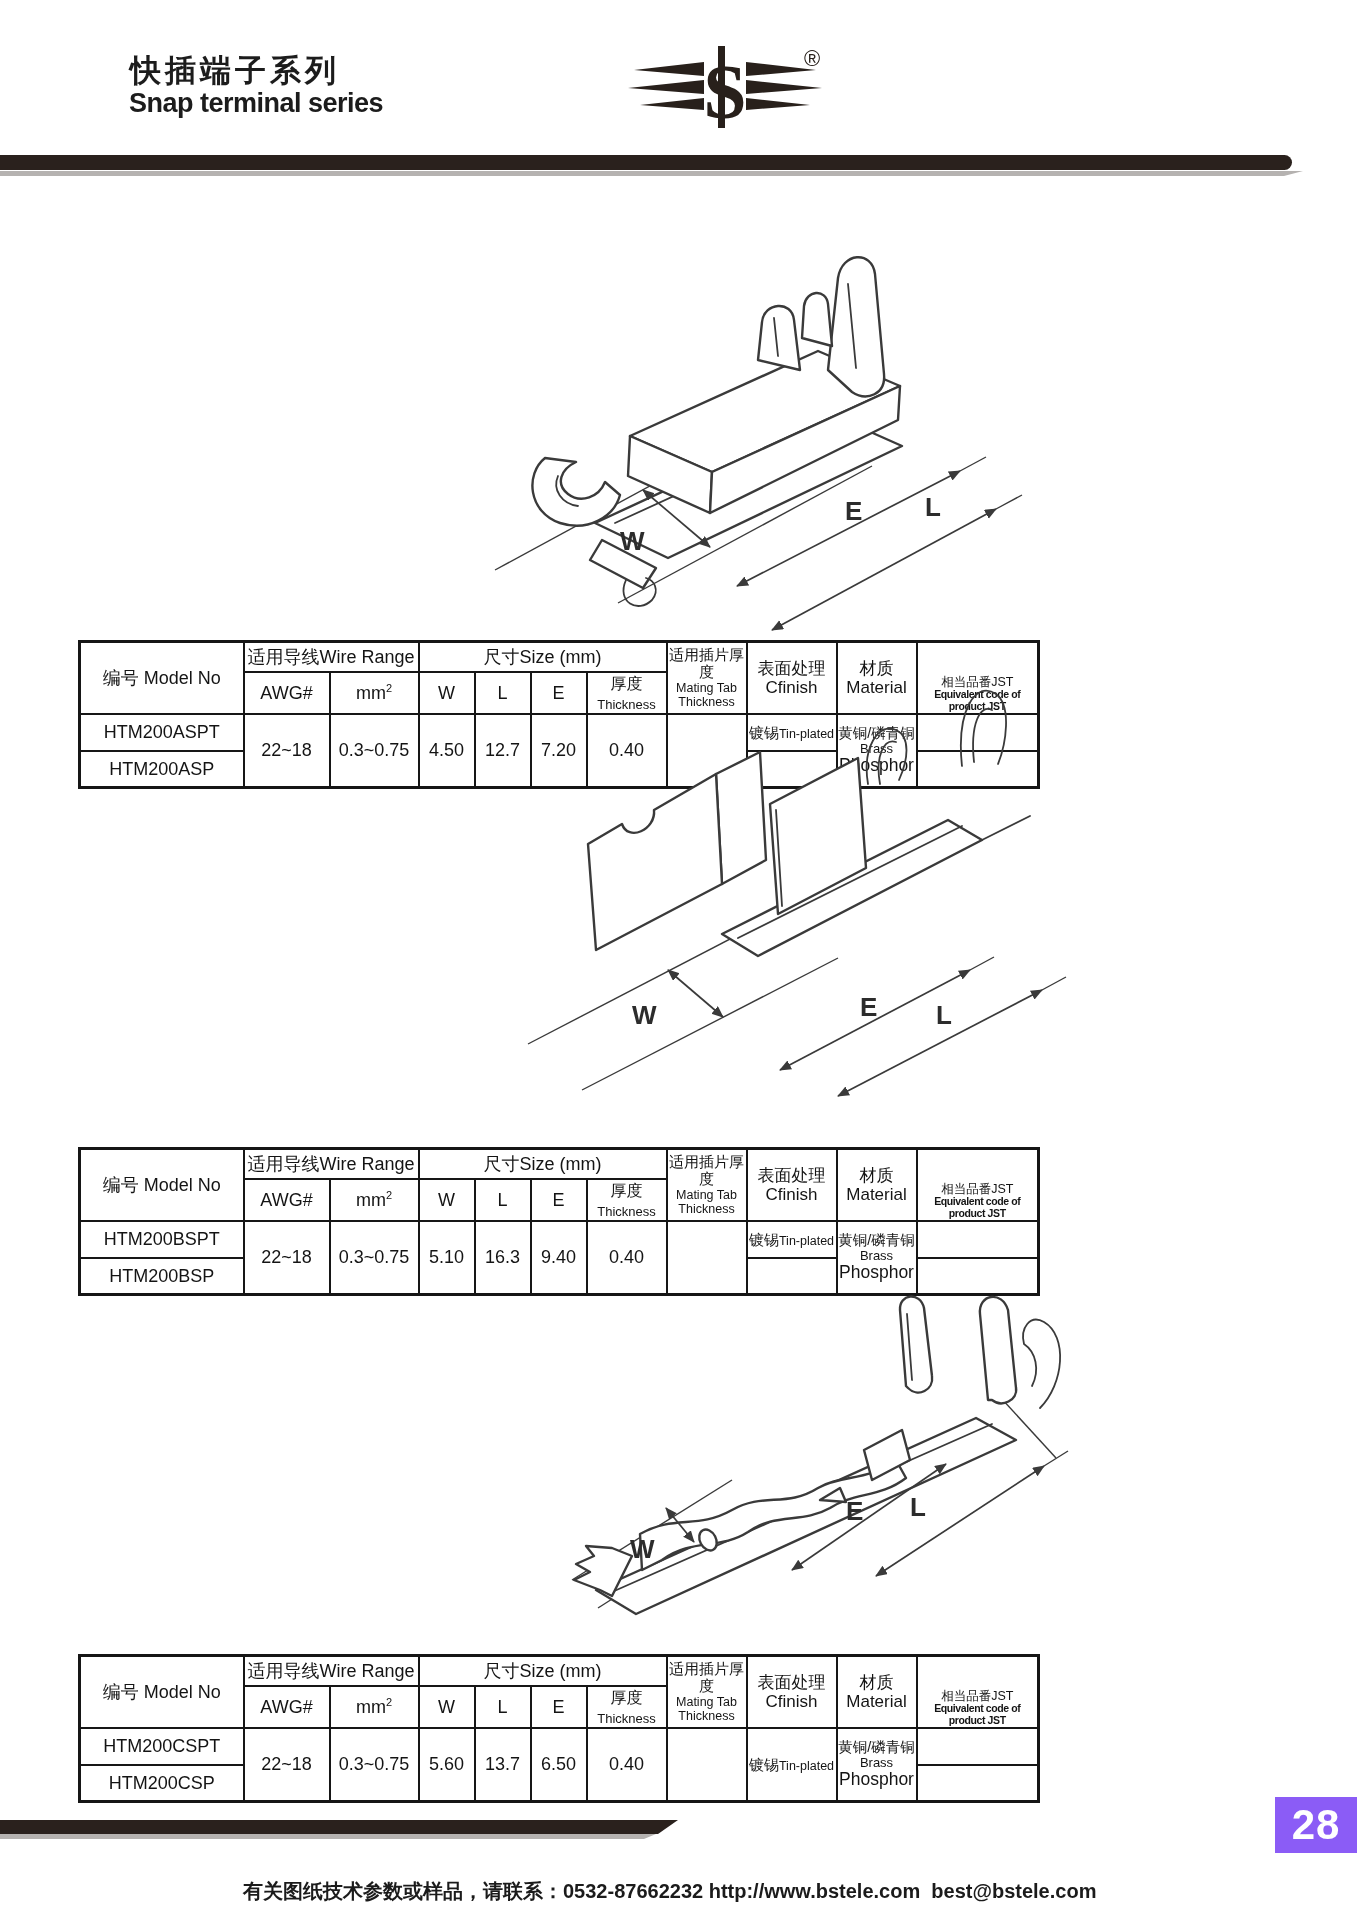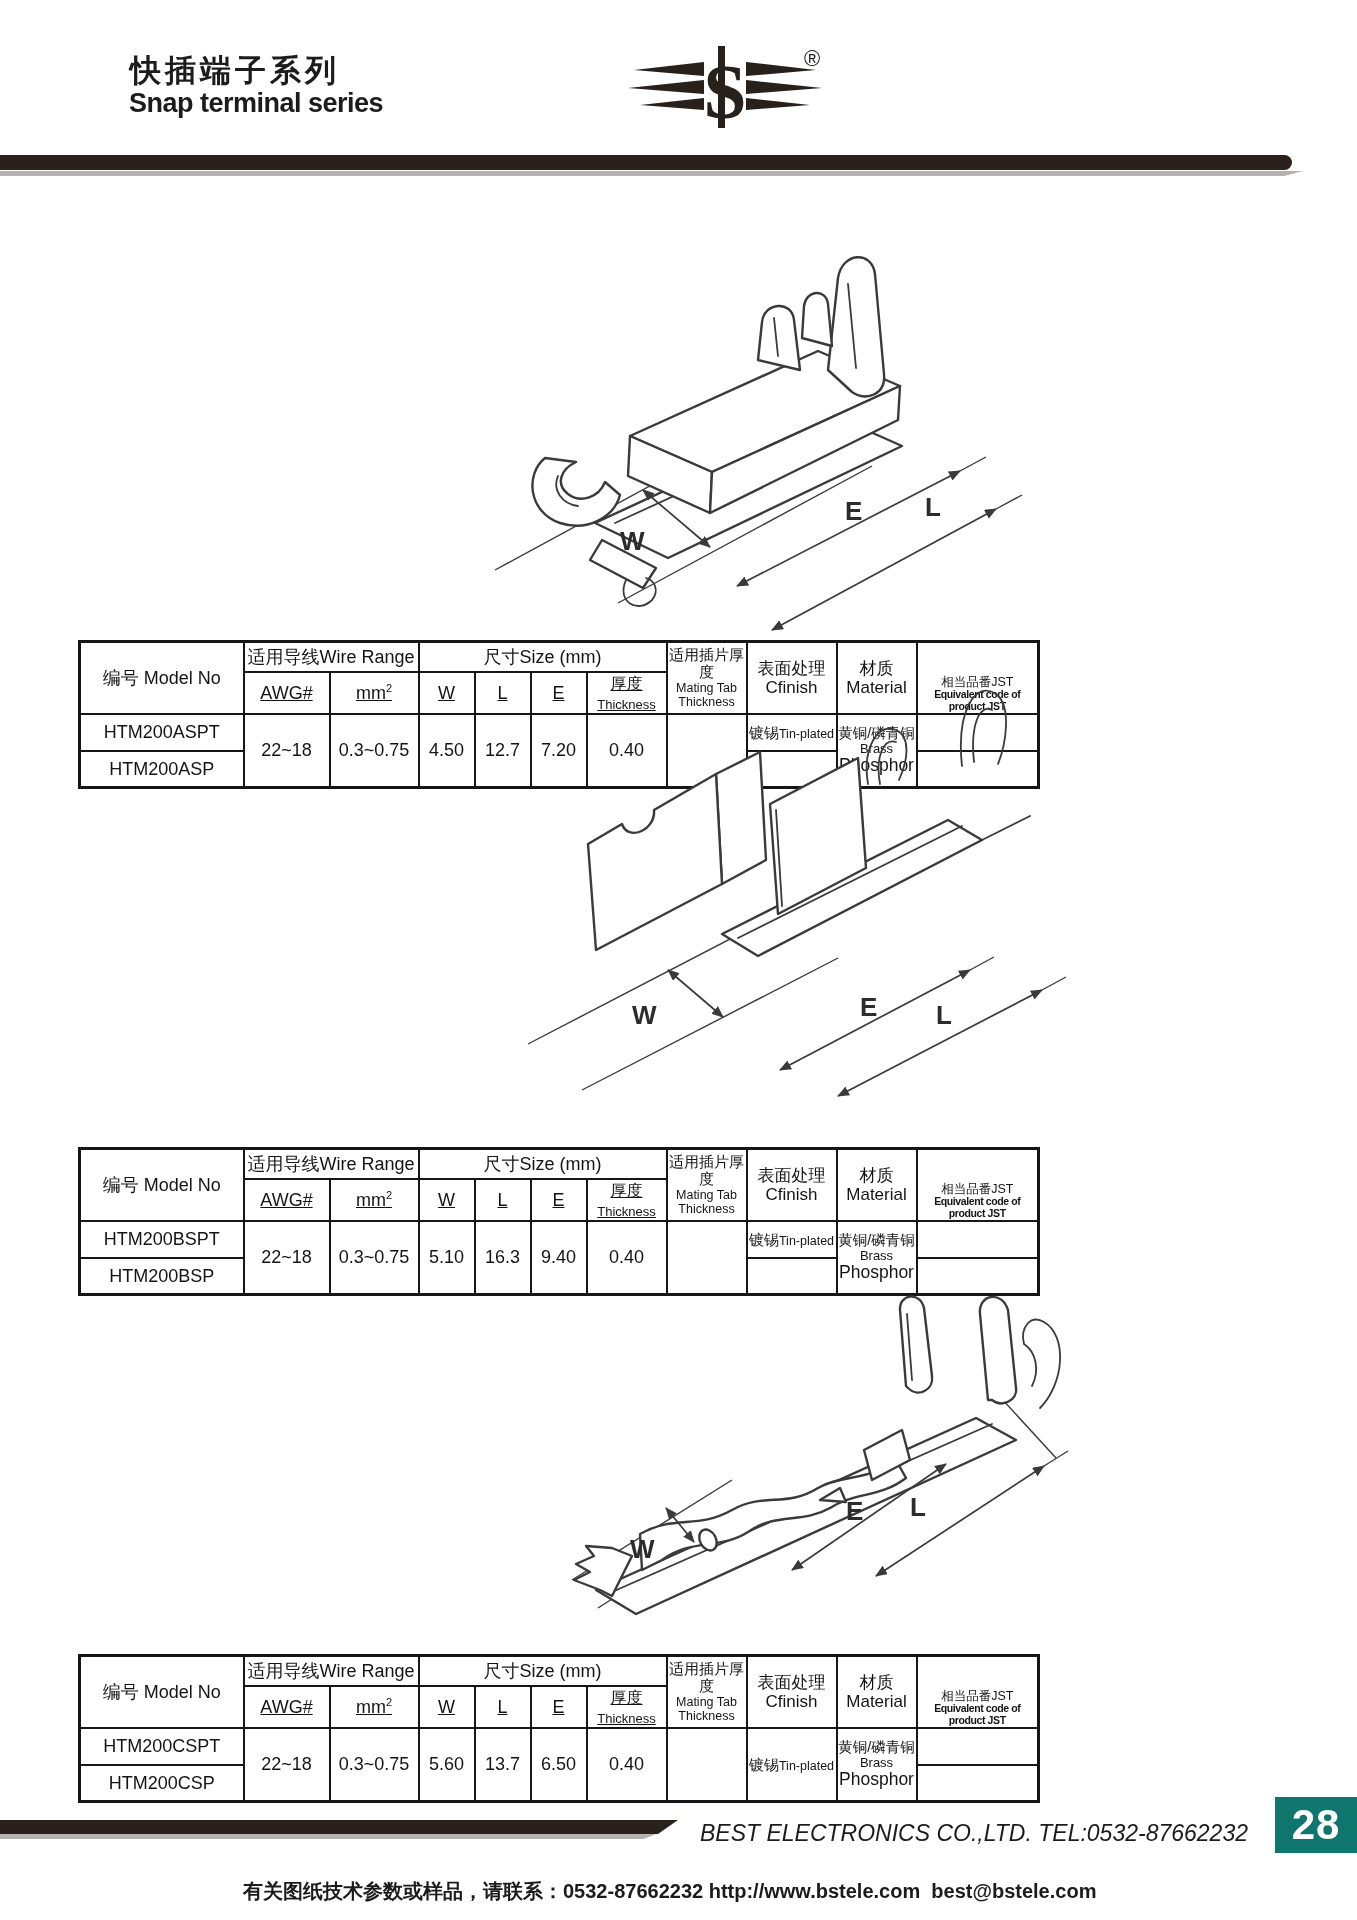--- a/index.html
+++ b/index.html
@@ -30,34 +30,34 @@
   .part-thin { fill:none; stroke:#3a3a3a; stroke-width:1.8; stroke-linecap:round; }
   .dim     { stroke:#3a3a3a; stroke-width:1.7; fill:none; }
   .ext     { stroke:#3a3a3a; stroke-width:1.4; fill:none; }
   .dimlab  { font:bold 26px "Liberation Sans",sans-serif; fill:#2c2c2c; }
 
   
   table.spec { position:absolute; left:78px; border-collapse:collapse; table-layout:fixed; background:#fff;
                border:3px solid #161616; }
   table.spec td { border:2px solid #161616; text-align:center; vertical-align:middle; padding:0;
                   font-size:18px; color:#141414; line-height:1.12; overflow:hidden; }
-  tr.r-h1 { height:30px; } tr.r-h2 { height:34px;text-decoration:underline; } tr.r-d { height:37px;margin-top:43px; }
+  tr.r-h1 { height:30px; } tr.r-h2 { height:34px; } tr.r-d { height:37px;margin-top:43px; }
   .fs17 { font-size:17px; } .fs16 { font-size:16px; }
   .cn15 { font-size:15px; } .en12 { font-size:12.5px; }
   .cn12 { font-size:12.5px;margin-top:32px; } .en10 { font-size:10.5px; letter-spacing:-0.4px;font-weight:bold; }
   .cn14 { font-size:14.5px; } .en13 { font-size:13px; } .en17 { font-size:17.5px; }
   td sup { font-size:11px; }
 
   
   .bar-foot      { left:0; top:1820px; width:678px; height:14px; background:#2a211d;
                    clip-path:polygon(0 0,678px 0,658px 14px,0 14px); }
   .bar-foot-gray { left:0; top:1834px; width:656px; height:5px; background:#b5b2b0;
                    clip-path:polygon(0 0,656px 0,644px 5px,0 5px); }
   .company  { left:700px; top:1820px; font-size:23px; font-style:italic; color:#1b1b1b; white-space:nowrap; }
-  .pagebox  { left:1275px; top:1797px; width:82px; height:56px; background:#0f766e; color:#fff;
+  .pagebox  { left:1275px; top:1797px; width:82px; height:56px; background:#8b5cf6; color:#fff;
               display:flex; align-items:center; justify-content:center;
               font-size:42px; font-weight:bold; letter-spacing:1px; }
   .contact  { left:243px; top:1878px; font-size:20px; font-weight:600; color:#1b1b1b; white-space:pre; }
 
   
   .ts-wing { fill:#28201b; }
   .ts-s    { font:900 78px "Liberation Serif",serif; fill:#28201b; }
   .ts-reg  { font:normal 22px "Liberation Sans",sans-serif; fill:#28201b; }
 </style>
 </head>
@@ -400,19 +400,18 @@
       </tr>
       <tr class="r-d">
         <td>HTM200CSP</td>
         <td></td>
       </tr>
     </tbody>
   </table>
 
   <div class="abs bar-foot"></div>
   <div class="abs bar-foot-gray"></div>
-  <div class="abs company">BEST ELECTRONICS CO.,LTD. TEL:0532-87662232</div>
   <div class="abs pagebox">
       <span>28</span>
     </div>
   <div class="abs contact">有关图纸技术参数或样品，请联系：0532-87662232 http://www.bstele.com  best@bstele.com</div>
 
 </div>
 
 </body></html>

